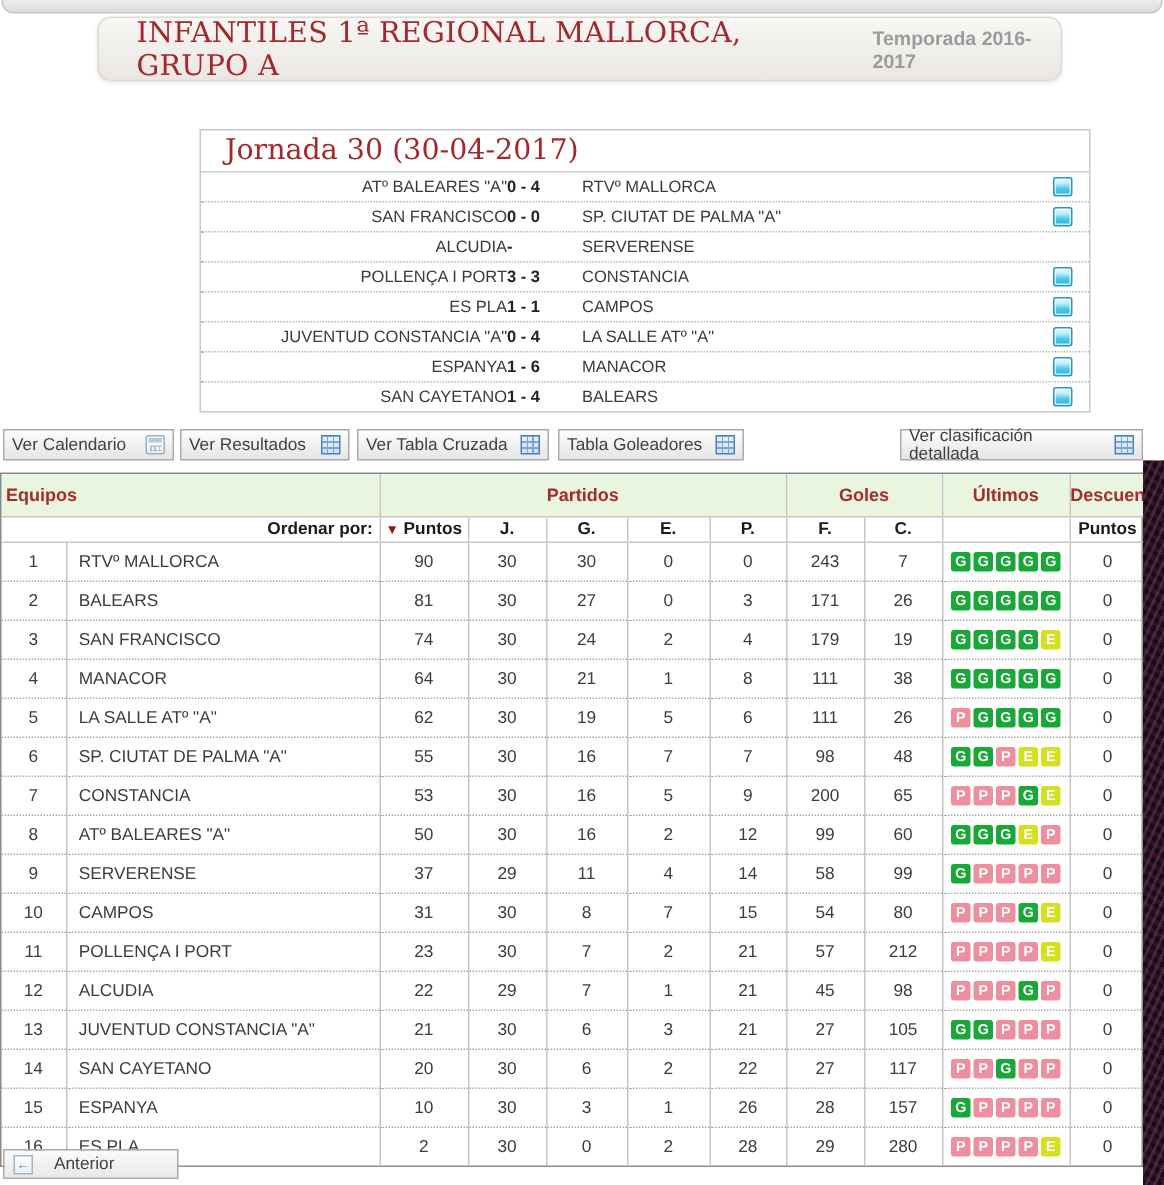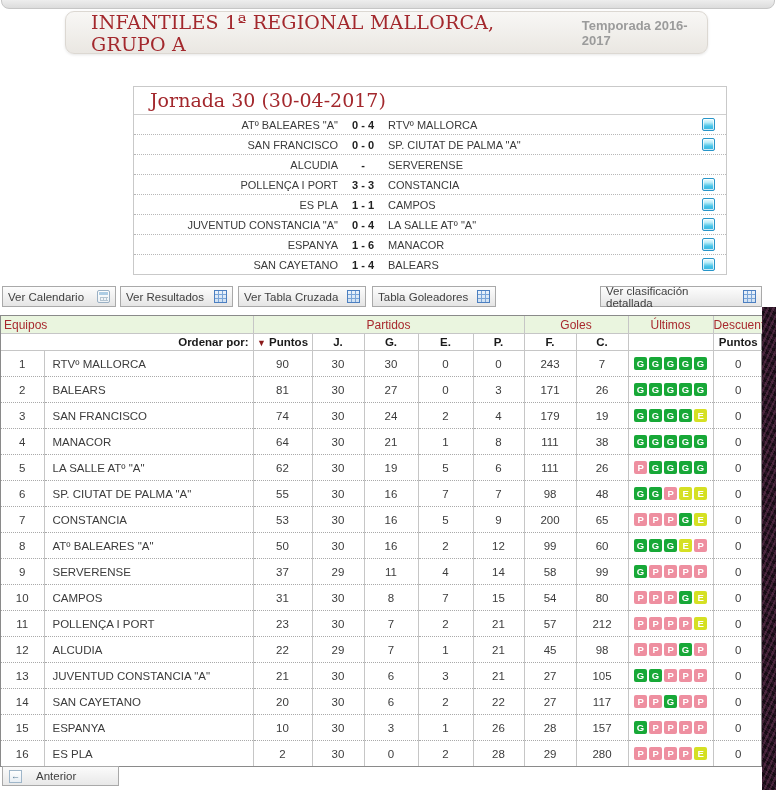--- a/index.html
+++ b/index.html
@@ -36,21 +36,21 @@
     font-family:"DejaVu Serif",serif;font-size:19px;color:#a3282d;
     padding:2px 0 3px 16px;border-bottom:1px solid #cfcfcf;
   }
   .match-row{
     display:flex;align-items:center;height:19px;
     border-bottom:1px dotted #b8b8b8;
     font-size:11px;color:#3a3a3a;
   }
   .match-row:last-child{border-bottom:none;}
   .m-home{width:204px;text-align:right;white-space:nowrap;}
-  .m-score{width:50px;text-align:center;font-weight:bold;color:#222;}
+  .m-score{width:50px;font-weight:bold;color:#222;}
   .m-away{flex:1;text-align:left;white-space:nowrap;}
   .m-icon{width:24px;display:flex;justify-content:flex-start;}
   .cyan-icon{
     width:11px;height:11px;border:1px solid #2795c9;border-radius:2px;
     background:linear-gradient(180deg,#eefbfe 0%,#bdeef8 30%,#49c5e9 65%,#35b5e0 100%);
     box-shadow:inset 0 0 0 1px rgba(255,255,255,.75);
     cursor:pointer;
   }
   
   .btn{
@@ -87,21 +87,21 @@
     position:absolute;left:0;top:315px;width:760px;
     border:1px solid #8a8a8a;background:#fff;
   }
   table.standings{width:100%;border-collapse:collapse;table-layout:fixed;font-size:11.5px;}
   .standings th,.standings td{
     padding:0;border-left:1px solid #c6c6c6;text-align:center;vertical-align:middle;
     overflow:hidden;white-space:nowrap;
   }
   .standings th:first-child,.standings td:first-child{border-left:none;}
   tr.hgroup th{
-    background:#eaf5df;color:#a8292e;font-size:12px;font-weight:normal;height:17px;
+    background:#eaf5df;color:#a8292e;font-size:12px;font-weight:bold;height:28px;
   }
   tr.hgroup th.hg-left{text-align:left;padding-left:3px;}
   tr.hsub td{height:16px;font-weight:bold;color:#1a1a1a;border-top:1px solid #c6c6c6;}
   td.hs-orden{text-align:right;padding-right:4px;font-weight:normal;color:#2e2e2e;}
   .arr{color:#8b1a1a;font-size:9px;}
   tbody.sbody td{height:25px;border-top:1px dotted #a9a9a9;color:#3c3c3c;}
   tbody.sbody tr:first-child td{border-top:1px solid #c6c6c6;}
   td.c-pos{color:#4a4a4a;}
   td.c-team{text-align:left;padding-left:8px;color:#8d44ad;cursor:pointer;}
   .bdg{

